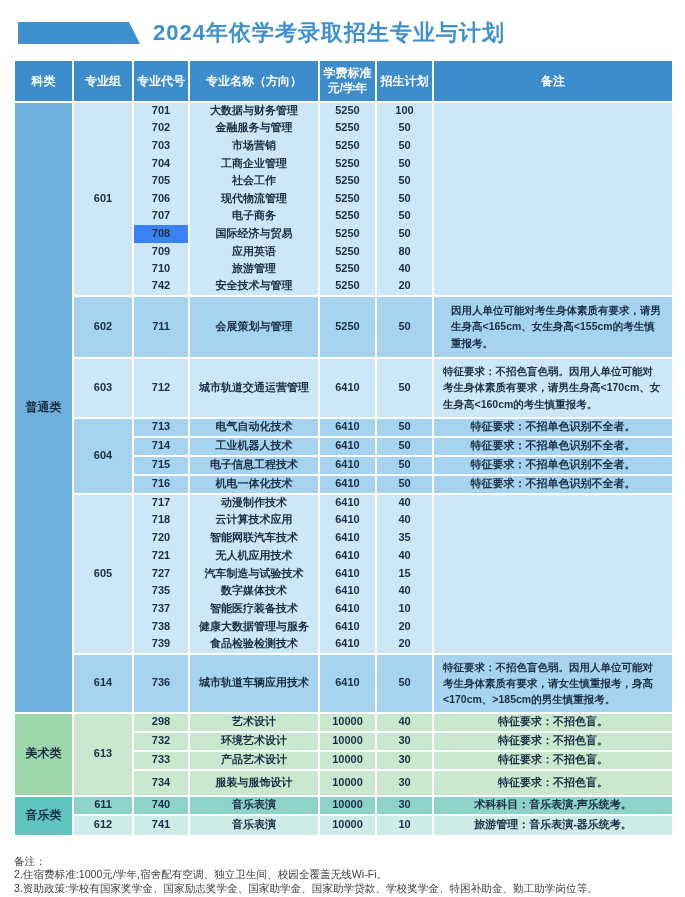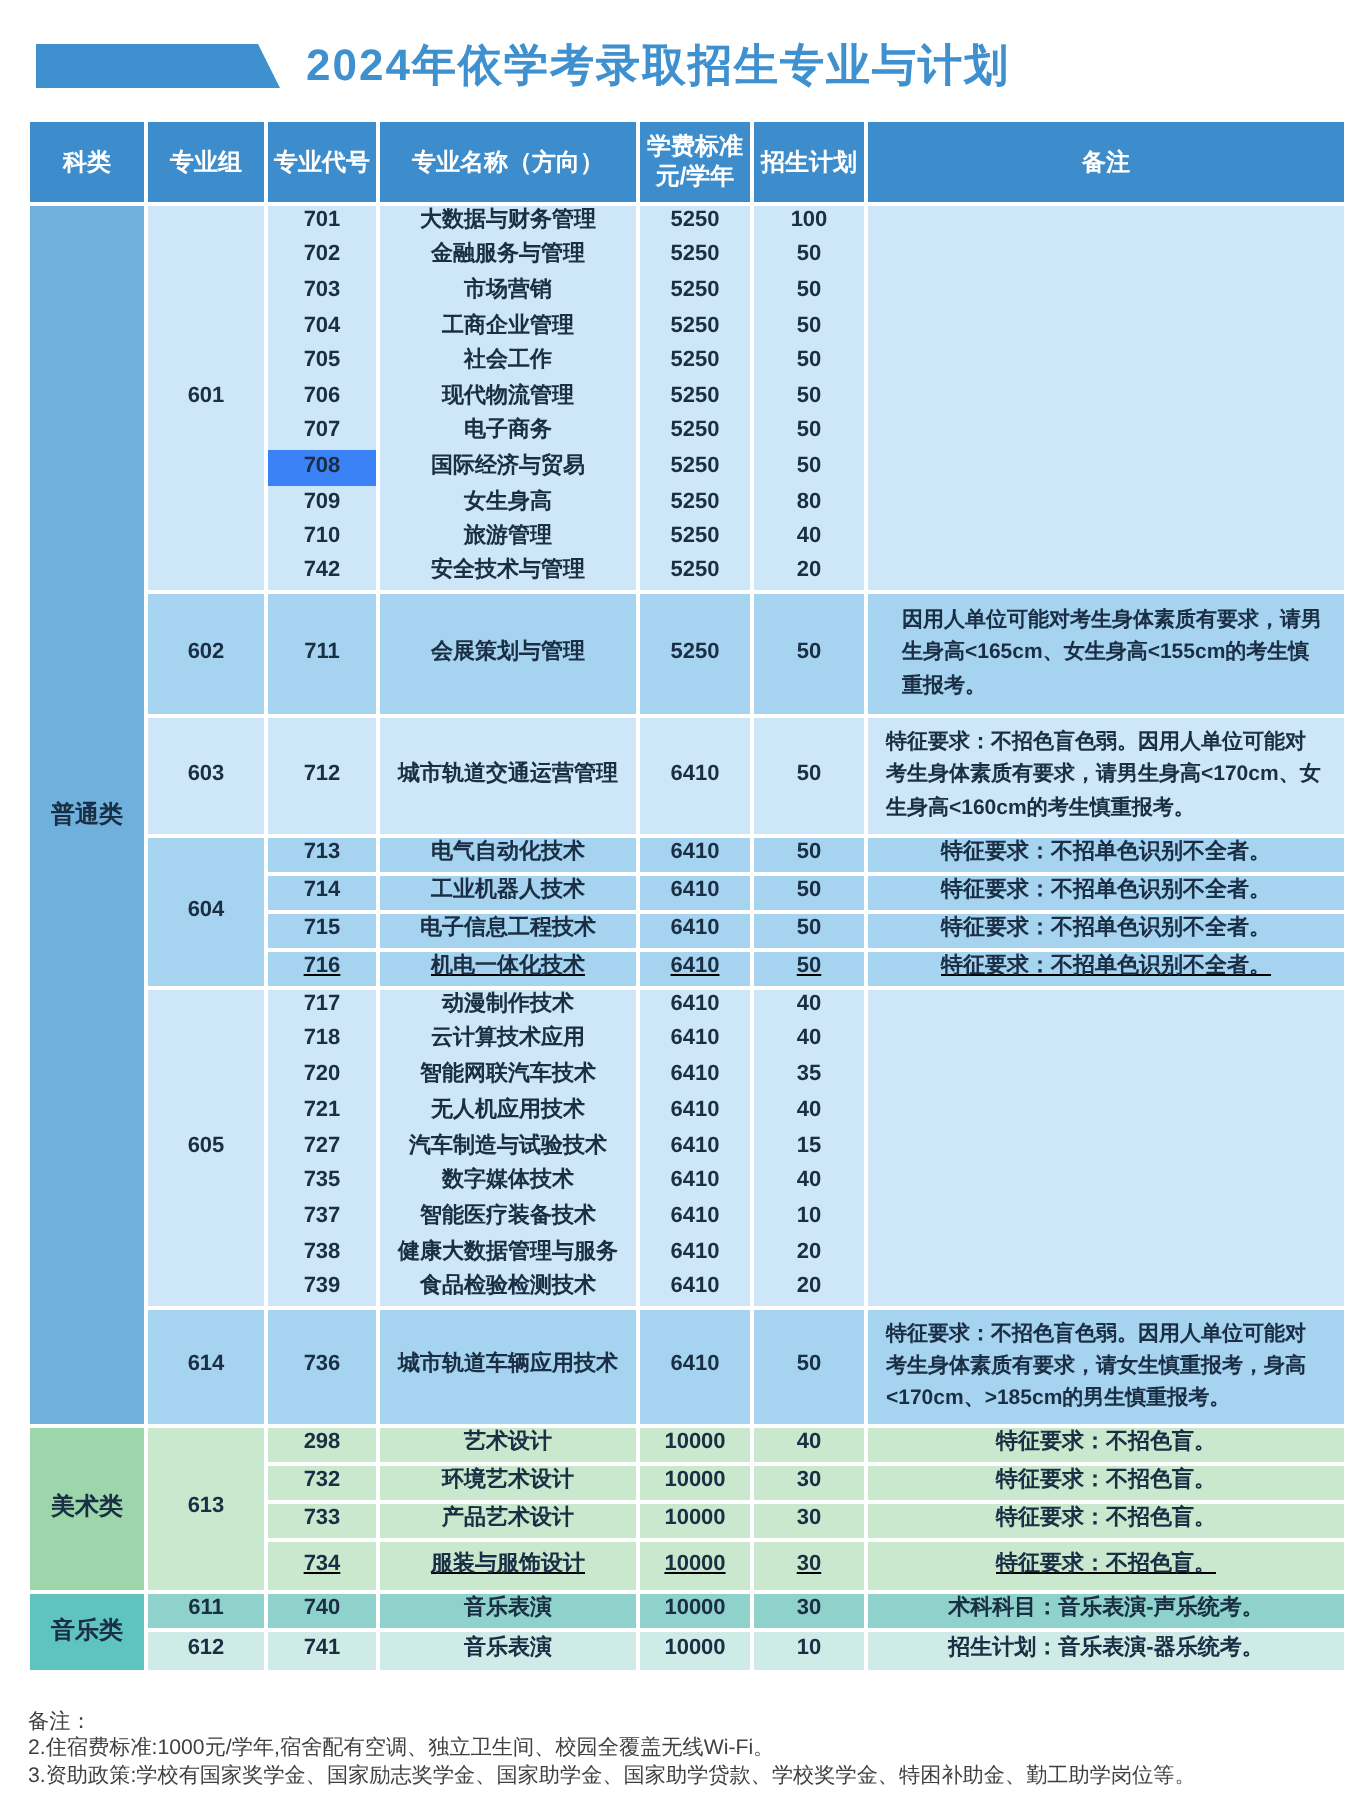--- a/index.html
+++ b/index.html
@@ -135,21 +135,21 @@
         <td class="" style="background: rgb(206, 231, 248);">50</td>
       </tr>
       <tr style="height: 17.6px;">
         <td class="" style="background: #3b82f6;">708</td>
         <td class="" style="background: rgb(206, 231, 248);">国际经济与贸易</td>
         <td class="" style="background: rgb(206, 231, 248);">5250</td>
         <td class="" style="background: rgb(206, 231, 248);">50</td>
       </tr>
       <tr style="height: 17.6px; margin-top: 20px;">
         <td class="" style="background: rgb(206, 231, 248);">709</td>
-        <td class="" style="background: rgb(206, 231, 248);">女生身高</td>
+        <td class="" style="background: rgb(206, 231, 248);">应用英语</td>
         <td class="" style="background: rgb(206, 231, 248);">5250</td>
         <td class="" style="background: rgb(206, 231, 248);">80</td>
       </tr>
       <tr style="height: 17.6px;">
         <td class="" style="background: rgb(206, 231, 248);">710</td>
         <td class="" style="background: rgb(206, 231, 248);">旅游管理</td>
         <td class="" style="background: rgb(206, 231, 248);">5250</td>
         <td class="" style="background: rgb(206, 231, 248);">40</td>
       </tr>
       <tr style="height: 17.6px;">
@@ -189,21 +189,21 @@
         <td class="sep" style="background: rgb(166, 211, 240);">50</td>
         <td class="sep" style="background: rgb(166, 211, 240);">特征要求：不招单色识别不全者。</td>
       </tr>
       <tr style="height: 19px;">
         <td class="sep" style="background: rgb(166, 211, 240);">715</td>
         <td class="sep" style="background: rgb(166, 211, 240);">电子信息工程技术</td>
         <td class="sep" style="background: rgb(166, 211, 240);">6410</td>
         <td class="sep" style="background: rgb(166, 211, 240);">50</td>
         <td class="sep" style="background: rgb(166, 211, 240);">特征要求：不招单色识别不全者。</td>
       </tr>
-      <tr style="height: 19px; text-decoration: underline;">
+      <tr style="height: 19px;">
         <td class="sep" style="background: rgb(166, 211, 240);">716</td>
         <td class="sep" style="background: rgb(166, 211, 240);">机电一体化技术</td>
         <td class="sep" style="background: rgb(166, 211, 240);">6410</td>
         <td class="sep" style="background: rgb(166, 211, 240);">50</td>
         <td class="sep" style="background: rgb(166, 211, 240);">特征要求：不招单色识别不全者。</td>
       </tr>
       <tr style="height: 17.8px;">
         <td rowspan="9" class="sep" style="background: rgb(206, 231, 248);">605</td>
         <td class="sep" style="background: rgb(206, 231, 248);">717</td>
         <td class="sep" style="background: rgb(206, 231, 248);">动漫制作技术</td>
@@ -283,21 +283,21 @@
         <td class="sep" style="background: rgb(202, 232, 206);">30</td>
         <td class="sep" style="background: rgb(202, 232, 206);">特征要求：不招色盲。</td>
       </tr>
       <tr style="height: 19px;">
         <td class="sep" style="background: rgb(202, 232, 206);">733</td>
         <td class="sep" style="background: rgb(202, 232, 206);">产品艺术设计</td>
         <td class="sep" style="background: rgb(202, 232, 206);">10000</td>
         <td class="sep" style="background: rgb(202, 232, 206);">30</td>
         <td class="sep" style="background: rgb(202, 232, 206);">特征要求：不招色盲。</td>
       </tr>
-      <tr style="height: 26px; text-decoration: underline;">
+      <tr style="height: 26px;">
         <td class="sep" style="background: rgb(202, 232, 206);">734</td>
         <td class="sep" style="background: rgb(202, 232, 206);">服装与服饰设计</td>
         <td class="sep" style="background: rgb(202, 232, 206);">10000</td>
         <td class="sep" style="background: rgb(202, 232, 206);">30</td>
         <td class="sep" style="background: rgb(202, 232, 206);">特征要求：不招色盲。</td>
       </tr>
       <tr style="height: 19.5px;">
         <td rowspan="2" class="cat sep" style="background: rgb(95, 196, 190);">音乐类</td>
         <td class="sep" style="background: rgb(143, 210, 203);">611</td>
         <td class="sep" style="background: rgb(143, 210, 203);">740</td>
@@ -305,21 +305,21 @@
         <td class="sep" style="background: rgb(143, 210, 203);">10000</td>
         <td class="sep" style="background: rgb(143, 210, 203);">30</td>
         <td class="sep" style="background: rgb(143, 210, 203);">术科科目：音乐表演-声乐统考。</td>
       </tr>
       <tr style="height: 19.5px;">
         <td class="sep" style="background: rgb(206, 235, 231);">612</td>
         <td class="sep" style="background: rgb(206, 235, 231);">741</td>
         <td class="sep" style="background: rgb(206, 235, 231);">音乐表演</td>
         <td class="sep" style="background: rgb(206, 235, 231);">10000</td>
         <td class="sep" style="background: rgb(206, 235, 231);">10</td>
-        <td class="sep" style="background: rgb(206, 235, 231);">招生计划：音乐表演-器乐统考。</td>
+        <td class="sep" style="background: rgb(206, 235, 231);">旅游管理：音乐表演-器乐统考。</td>
       </tr>
     </tbody>
 </table>
 
 <div class="footer">
   <p class="note-line">备注：</p>
   <p class="note-line">2.住宿费标准:1000元/学年,宿舍配有空调、独立卫生间、校园全覆盖无线Wi-Fi。</p>
   <p class="note-line">3.资助政策:学校有国家奖学金、国家励志奖学金、国家助学金、国家助学贷款、学校奖学金、特困补助金、勤工助学岗位等。</p>
 </div>
 

